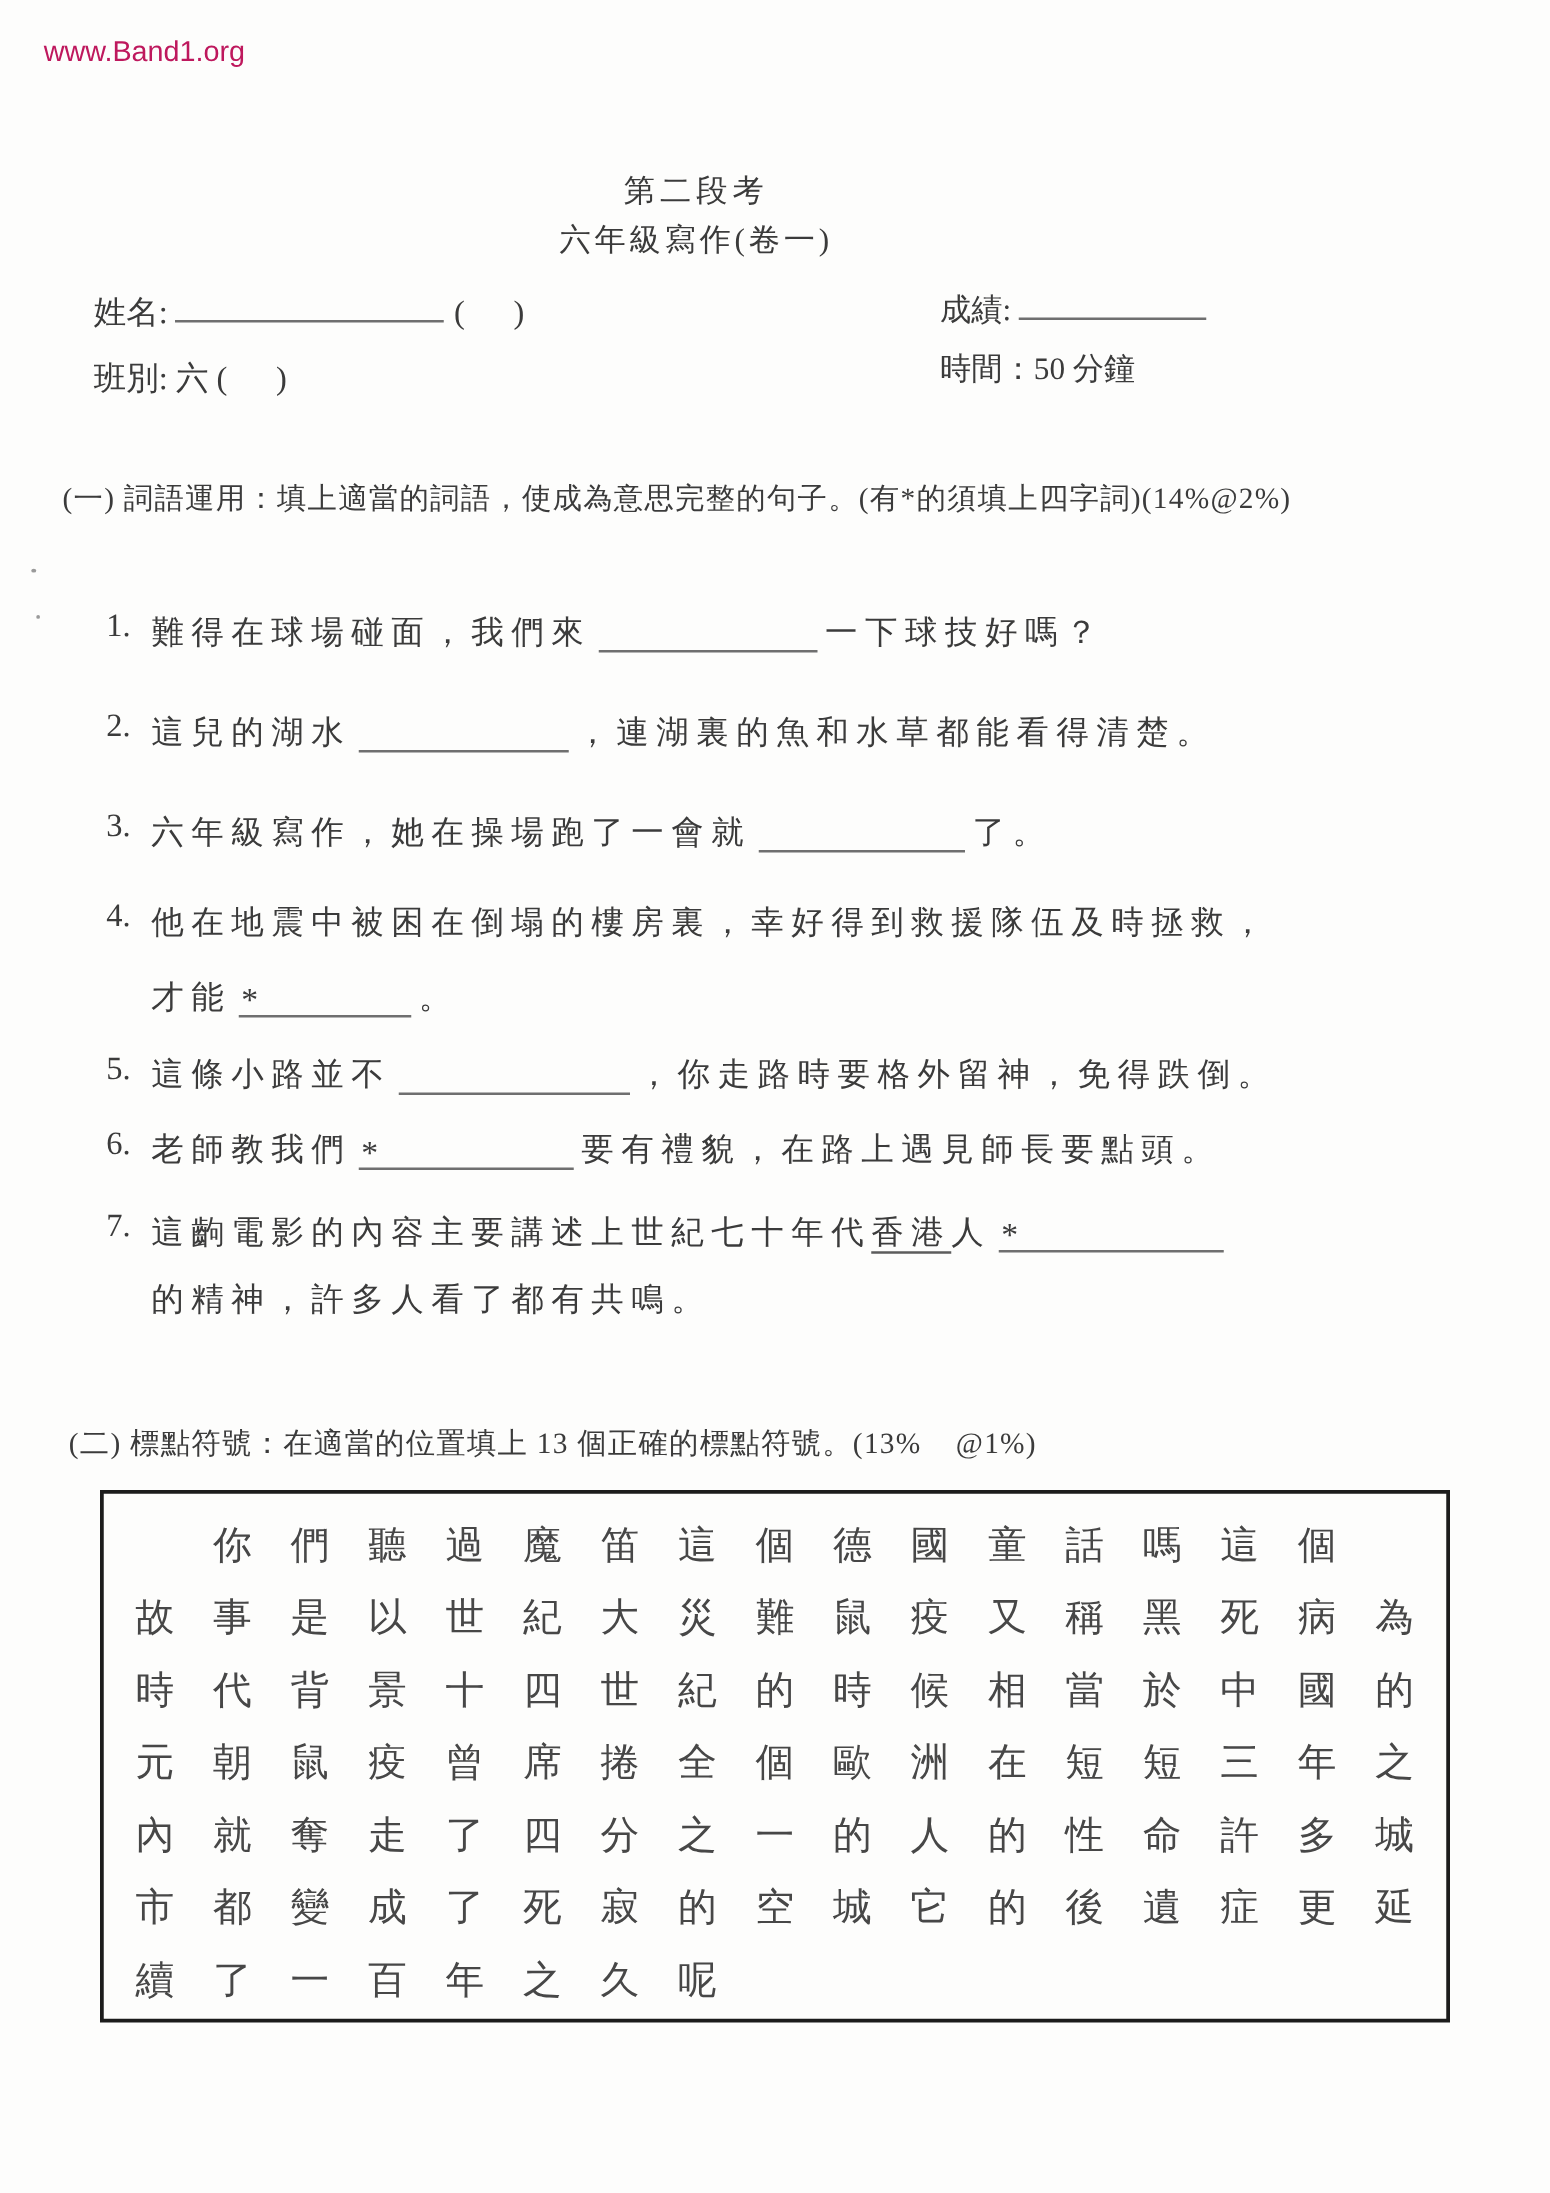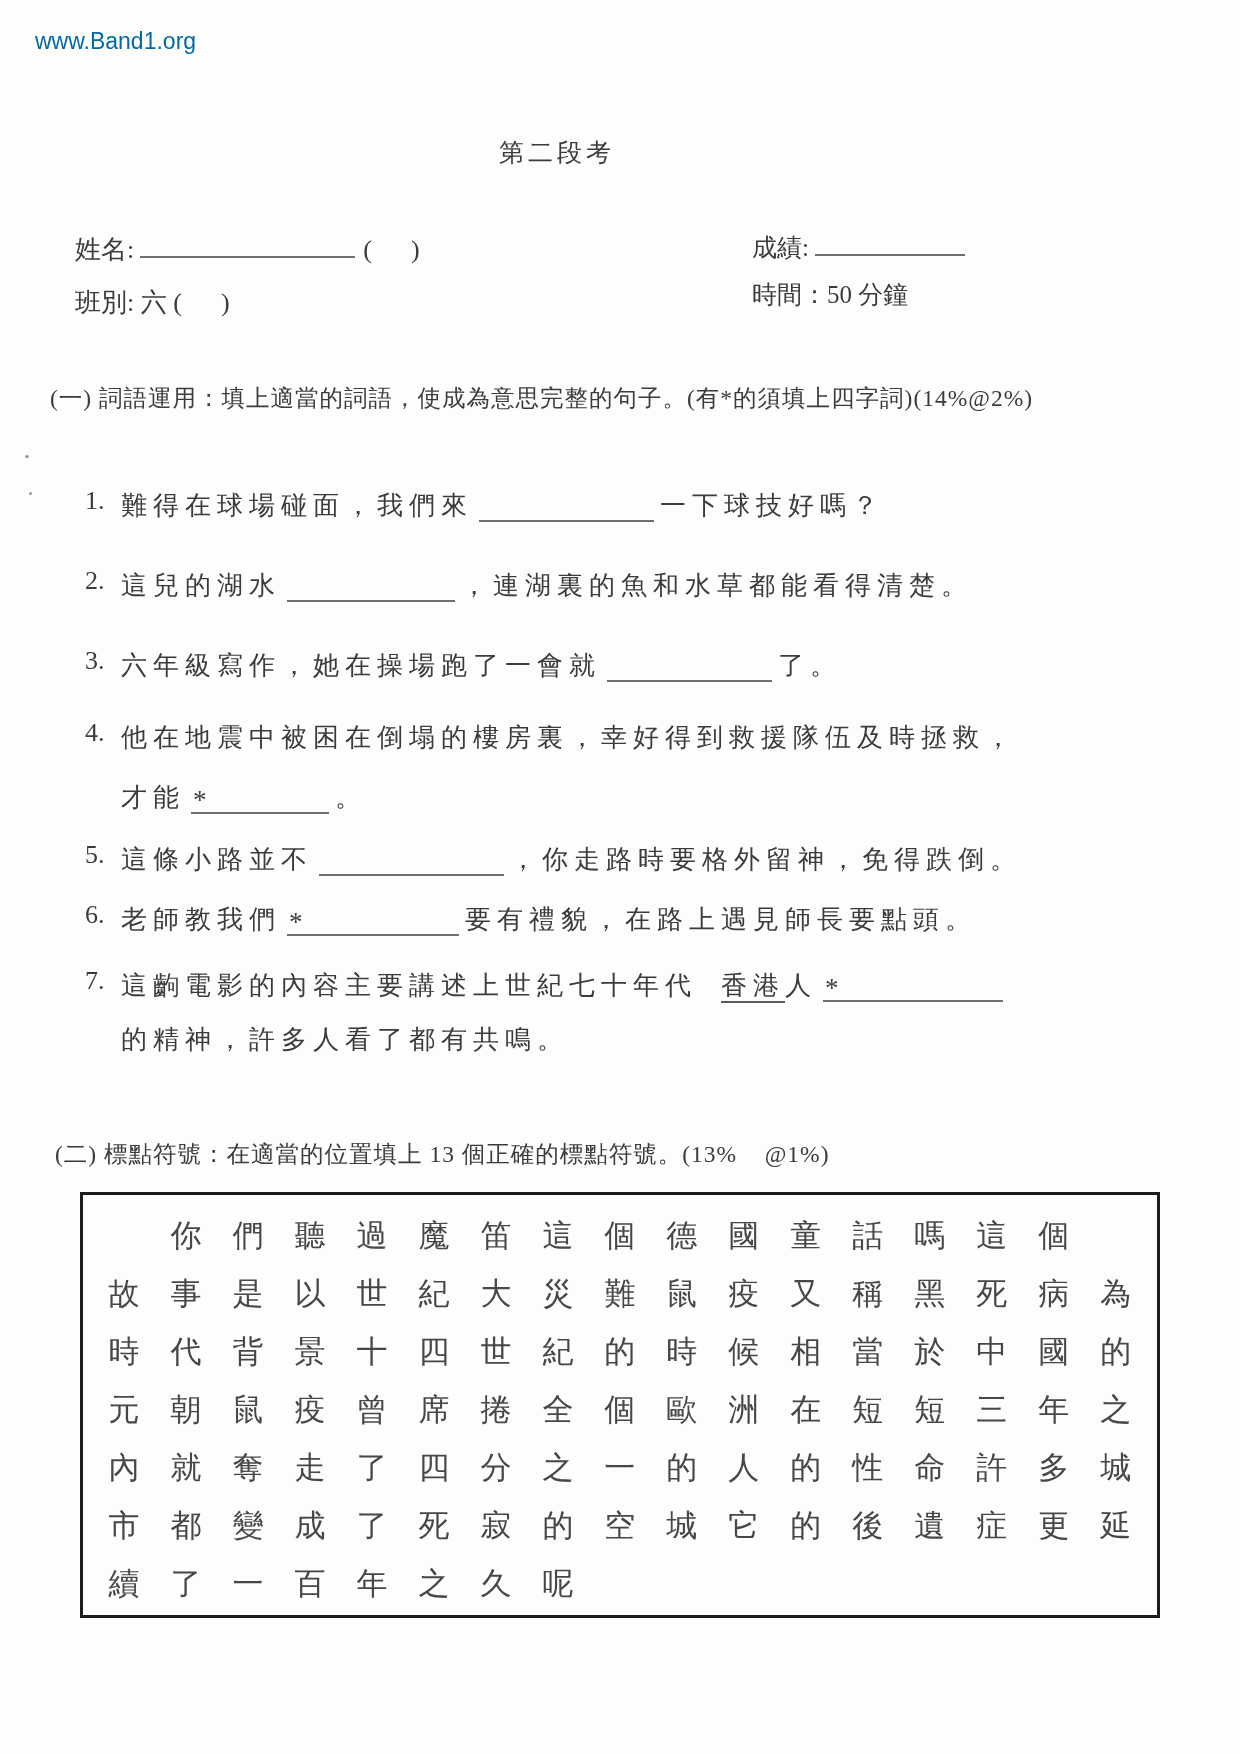--- a/index.html
+++ b/index.html
@@ -3,21 +3,21 @@
 <meta charset="utf-8">
 <style>
   html,body{margin:0;padding:0;}
   body{
     width:1240px;height:1754px;position:relative;background:#fdfdfc;
     font-family:"Liberation Serif", serif;color:#3b3b3b;overflow:hidden;
   }
   .pre{white-space:pre;}
   
   .watermark{position:absolute;left:35px;top:28px;font-family:"Liberation Sans",sans-serif;
-    font-size:23px;color:#0369a1;}
+    font-size:23px;color:#be185d;}
   
   .title-block{position:absolute;top:136px;left:0;width:1090px;text-align:center;padding-left:12px;}
   .title-line1{font-size:25px;letter-spacing:4px;}
   .title-line2{font-size:25px;letter-spacing:3px;margin-top:6px;}
   
   .info-left{position:absolute;left:75px;top:230px;font-size:26px;}
   .info-right{position:absolute;left:752px;top:228px;font-size:25px;}
   .info-line{display:flex;align-items:baseline;}
   .info-left .info-line+.info-line{margin-top:18px;}
   .info-right .info-line+.info-line{margin-top:14px;}
@@ -36,39 +36,40 @@
   .qline+.qline{margin-top:20px;}
   .q3{margin-bottom:32px;}
   .q4{margin-bottom:22px;}
   .q5{margin-bottom:20px;}
   .q6{margin-bottom:26px;}
   .q7 .qline+.qline{margin-top:14px;}
   .q1 .blank{width:175px;} .q2 .blank{width:168px;} .q3 .blank{width:165px;}
   .q4 .blank{width:138px;} .q5 .blank{width:185px;} .q6 .blank{width:172px;}
   .q7 .blank{width:180px;}
   .star{position:absolute;left:2px;top:-2px;font-size:27px;letter-spacing:0;color:#3b3b3b;}
-  .underlined{border-bottom:2px solid #5c5c5c;padding-bottom:1px;margin-left:24px;}
+  .underlined{border-bottom:2px solid #5c5c5c;padding-bottom:1px;}
   
   .s2-heading{position:absolute;left:55px;top:1138px;font-size:23.5px;letter-spacing:1px;}
   .punct-box{position:absolute;left:80px;top:1192px;width:1080px;height:426px;
     border:3px solid #1c1c1c;box-sizing:border-box;padding:12px 10px 0 10px;background:#fdfdfc;}
   .grid-row{display:flex;height:58px;line-height:58px;}
   .grid-cell{flex:0 0 5.882%;text-align:center;font-size:31px;color:#474747;}
   
   .noise{position:absolute;background:#9a9a9a;border-radius:50%;}
   .noise.n1{left:25px;top:455px;width:4px;height:3px;}
   .noise.n2{left:29px;top:492px;width:3px;height:3px;}
 </style>
 </head>
 <body>
 
 <div class="watermark">www.Band1.org</div>
 
 <div class="title-block">
   <div class="title-line1">第二段考</div>
+  <div class="title-line2">六年級寫作(卷一)</div>
 </div>
 
 <div class="info-left">
   <div class="info-line">
     <span>姓名:</span>
     <span class="blank name-blank"></span>
     <span class="paren pre">(      )</span>
   </div>
   <div class="info-line">
     <span class="pre">班別: 六 (      )</span>

